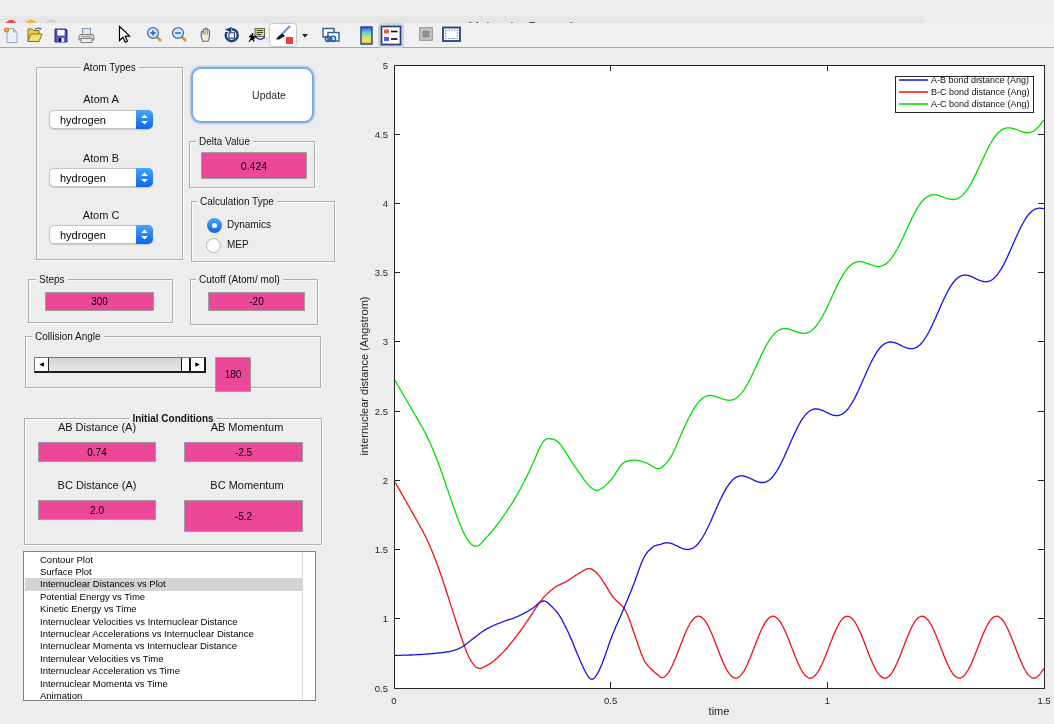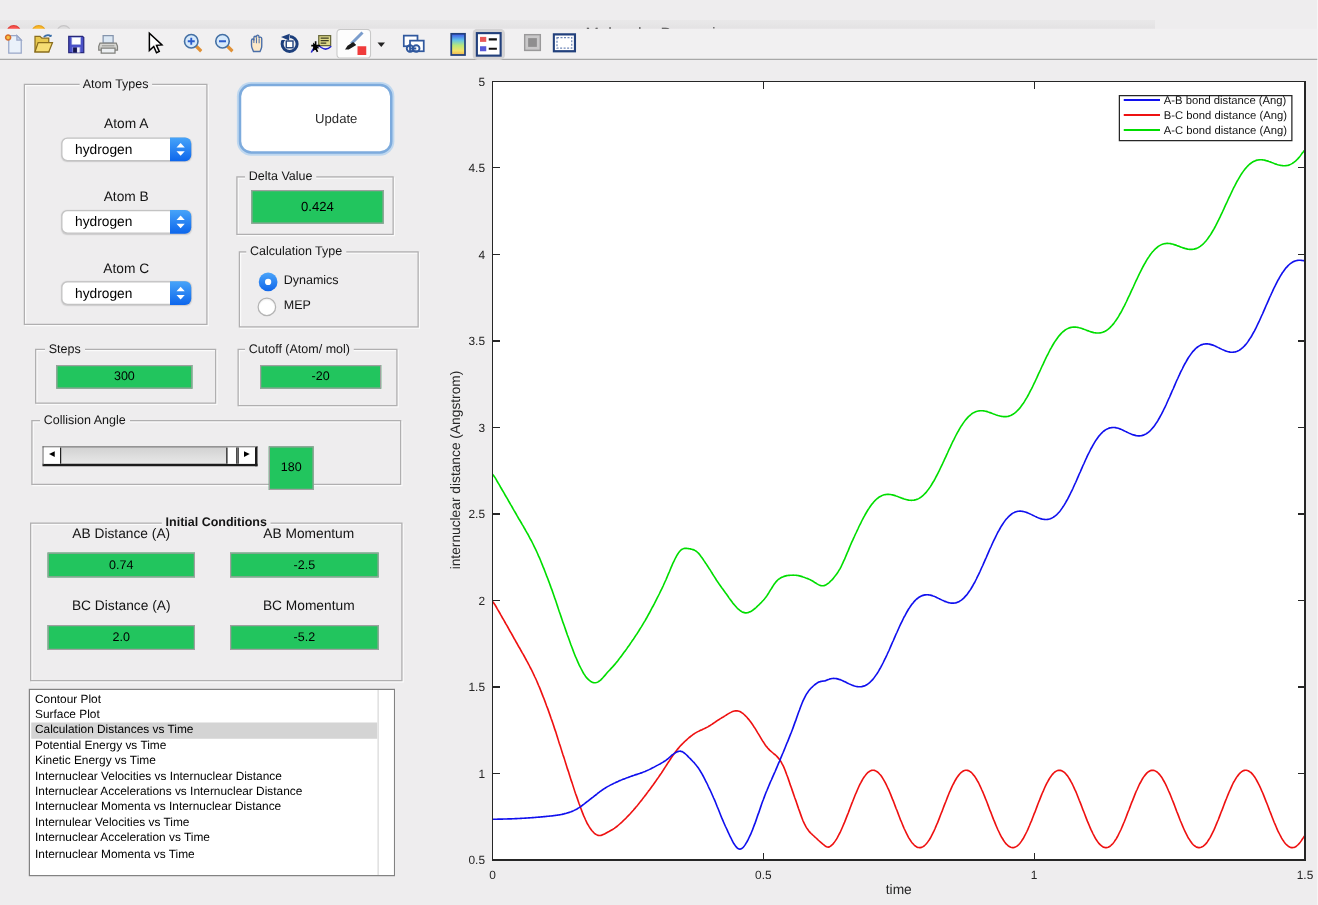--- a/index.html
+++ b/index.html
@@ -10,38 +10,38 @@
 .title { position:absolute; left:0; top:0; width:1054px; height:22px; text-align:center;
   font-size:13px; line-height:22px; color:#404040; }
 .toolbar { position:absolute; left:0; top:23px; width:1054px; height:25px;
   background:#f1f0f1; border-bottom:1px solid #a8a8a8; }
 .ticon { position:absolute; top:3px; }
 .panel { position:absolute; border:1px solid #b0afb0;
   box-shadow:inset 1px 1px 0 #fbfbfb, 1px 1px 0 #fbfbfb; }
 .ptitle { position:absolute; top:-7px; background:#eeedee; font-size:10px; color:#141414;
   padding:0 3px; white-space:nowrap; line-height:13px; }
 .lbl { position:absolute; font-size:10px; color:#141414; text-align:center; white-space:nowrap; }
-.edit { position:absolute; background:#22c55e; border:1px solid #9f9f9f; color:#000;
+.edit { position:absolute; background:#ec4899; border:1px solid #9f9f9f; color:#000;
   text-align:center; font-size:10px; display:flex; align-items:center; justify-content:center; }
 .popup { position:absolute; width:104px; height:19px; background:#fff; border:1px solid #c3c3c3;
   border-radius:5px; box-shadow:0 0.5px 1px rgba(0,0,0,0.15); font-size:11px; color:#000; }
 .popup span { position:absolute; left:10px; top:2px; line-height:15px; }
 .popbtn { position:absolute; right:-1px; top:-1px; width:17px; height:19px;
   border-radius:0 5px 5px 0; background:linear-gradient(#47a4f9,#0d66ec); }
 .radio { position:absolute; width:15px; height:15px; border-radius:50%; }
 .radio.on { background:linear-gradient(#4ba5fa,#0e65ea); }
 .radio.off { background:#fff; border:1px solid #b4b4b4; box-shadow:inset 0 1px 1px rgba(0,0,0,0.06); }
 .radio.on::after { content:""; position:absolute; left:5px; top:5px; width:5px; height:5px;
   border-radius:50%; background:#fff; }
 .updatebtn { position:absolute; left:191px; top:67px; width:123px; height:56px; background:#fff;
   border:2.5px solid #7dabdd; border-radius:10px; box-shadow:0 0 0 1.5px #bed7ef;
   font-size:10.5px; color:#2a2a2a; display:flex; align-items:center; justify-content:center;padding-left:33px; }
 .listbox { position:absolute; left:23px; top:551px; width:293px; height:150px; background:#fff;
   border:1px solid #828282; font-size:9.5px; color:#000; }
-.listbox .it { position:absolute; left:1px; height:12.4px; line-height:12.6px; padding-left:3px;
+.listbox .it { position:absolute; left:1px; height:12.4px; line-height:12.6px; padding-left:15px;
   width:277px; white-space:nowrap; overflow:hidden; }
 .lbscroll { position:absolute; right:0px; top:0px; width:13px; height:148px; background:#fff;
   border-left:1px solid #d9d9d9; }
 .slider { position:absolute; left:34px; top:357px; width:172px; height:16px;
   background:linear-gradient(#d2d2d2,#e8e8e8); border:1px solid #777;
   border-right:2px solid #1c1c1c; border-bottom:2px solid #1c1c1c; }
 .sbtn { position:absolute; top:0; width:14px; height:13px; background:#fff; font-size:6px;
   color:#000; text-align:center; line-height:13px; }
 .sbtn.l { border-right:1px solid #222; }
 .sbtn.r { border-left:1px solid #222; }
@@ -157,21 +157,21 @@
 </svg>
     <svg class="ticon" style="left:419px; top:4px" width="14" height="19" viewBox="0 0 14 19">
 <rect x="0.7" y="0.7" width="12.6" height="12.6" fill="#c9c8c9" stroke="#9a999a" stroke-width="1.2"></rect>
 <rect x="3.5" y="3.5" width="7" height="7" fill="#8f8e8f"></rect>
 </svg>
     <svg class="ticon" style="left:442px; top:3px" width="19" height="19" viewBox="0 0 19 19">
 <rect x="1" y="1.5" width="17" height="13.5" fill="#fff" stroke="#22407c" stroke-width="1.8"></rect>
 <rect x="3.6" y="4" width="11.8" height="8.5" fill="none" stroke="#7088b8" stroke-width="1" stroke-dasharray="1.6,1.2"></rect>
 </svg>
   </div>
-<div class="panel" style="left:19px; top:67px; width:147px; height:193px;">
+<div class="panel" style="left:36px; top:67px; width:147px; height:193px;">
     <div class="ptitle" style="left:50%; transform:translateX(-50%);">Atom Types</div>
   </div>
 <div class="lbl" style="left:101px; top:93px; width:160px; margin-left:-80px;font-size:11px;">Atom A</div>
 <div class="popup" style="left:49px; top:110px;">
     <span>hydrogen</span>
     <div class="popbtn"><svg width="17" height="19" viewBox="0 0 17 19">
         <path d="M5.2 8 L8.5 4.4 L11.8 8 Z" fill="#fff"></path>
         <path d="M5.2 11 L8.5 14.6 L11.8 11 Z" fill="#fff"></path>
       </svg></div>
   </div>
@@ -223,33 +223,34 @@
 <div class="panel" style="left:24px; top:418px; width:298px; height:127px;font-weight:bold;">
     <div class="ptitle" style="left:50%; transform:translateX(-50%);">Initial Conditions</div>
   </div>
 <div class="lbl" style="left:97px; top:421px; width:160px; margin-left:-80px;font-size:11px;">AB Distance (A)</div>
 <div class="lbl" style="left:247px; top:421px; width:160px; margin-left:-80px;font-size:11px;">AB Momentum</div>
 <div class="edit" style="left:38px; top:442px; width:118px; height:20px; font-size:10px;">0.74</div>
 <div class="edit" style="left:184px; top:442px; width:119px; height:20px; font-size:10px;">-2.5</div>
 <div class="lbl" style="left:97px; top:479px; width:160px; margin-left:-80px;font-size:11px;">BC Distance (A)</div>
 <div class="lbl" style="left:247px; top:479px; width:160px; margin-left:-80px;font-size:11px;">BC Momentum</div>
 <div class="edit" style="left:38px; top:500px; width:118px; height:20px; font-size:10px;">2.0</div>
-<div class="edit" style="left:184px; top:500px; width:119px; height:20px; font-size:10px;">-5.2</div>
+<div class="edit" style="left:184px; top:500px; width:119px; height:32px; font-size:10px;">-5.2</div>
 <div class="listbox">
     <div class="it" style="top:1.5px;">Contour Plot</div>
     <div class="it" style="top:13.9px;">Surface Plot</div>
-    <div class="it" style="top:26.3px;background:#d4d4d4;">Calculation Distances vs Time</div>
+    <div class="it" style="top:26.3px;background:#d4d4d4;">Internuclear Distances vs Plot</div>
     <div class="it" style="top:38.7px;">Potential Energy vs Time</div>
     <div class="it" style="top:51.1px;">Kinetic Energy vs Time</div>
     <div class="it" style="top:63.5px;">Internuclear Velocities vs Internuclear Distance</div>
     <div class="it" style="top:75.9px;">Internuclear Accelerations vs Internuclear Distance</div>
     <div class="it" style="top:88.3px;">Internuclear Momenta vs Internuclear Distance</div>
     <div class="it" style="top:100.7px;">Internulear Velocities vs Time</div>
     <div class="it" style="top:113.1px;">Internuclear Acceleration vs Time</div>
     <div class="it" style="top:125.5px;">Internuclear Momenta vs Time</div>
+    <div class="it" style="top:137.9px;">Animation</div>
     <div class="lbscroll"></div>
   </div>
 <svg style="position:absolute; left:330px; top:50px;" width="724" height="674" viewBox="0 0 724 674">
     <rect x="64" y="15" width="650" height="623" fill="#fff"></rect>
     <polyline points="64.0,329.5 64.7,330.2 65.4,331.2 66.2,332.3 66.9,333.5 67.6,334.8 68.3,336.0 69.1,337.3 69.8,338.5 70.5,339.8 71.2,341.0 71.9,342.2 72.7,343.5 73.4,344.7 74.1,346.0 74.8,347.2 75.6,348.5 76.3,349.7 77.0,351.0 77.7,352.2 78.4,353.5 79.2,354.7 79.9,356.0 80.6,357.3 81.3,358.5 82.1,359.8 82.8,361.0 83.5,362.3 84.2,363.5 84.9,364.8 85.7,366.0 86.4,367.2 87.1,368.4 87.8,369.7 88.6,370.9 89.3,372.2 90.0,373.4 90.7,374.7 91.4,375.9 92.2,377.2 92.9,378.5 93.6,379.9 94.3,381.2 95.1,382.6 95.8,384.0 96.5,385.4 97.2,386.9 97.9,388.4 98.7,389.9 99.4,391.4 100.1,393.0 100.8,394.7 101.6,396.3 102.3,398.0 103.0,399.8 103.7,401.5 104.4,403.3 105.2,405.1 105.9,407.0 106.6,408.8 107.3,410.7 108.1,412.6 108.8,414.5 109.5,416.4 110.2,418.3 110.9,420.3 111.7,422.3 112.4,424.4 113.1,426.4 113.8,428.5 114.6,430.6 115.3,432.8 116.0,434.9 116.7,437.1 117.4,439.2 118.2,441.4 118.9,443.5 119.6,445.6 120.3,447.7 121.1,449.8 121.8,451.8 122.5,453.9 123.2,455.9 123.9,458.0 124.7,460.0 125.4,462.0 126.1,464.0 126.8,466.0 127.6,468.0 128.3,469.9 129.0,471.8 129.7,473.6 130.4,475.3 131.2,477.0 131.9,478.7 132.6,480.3 133.3,481.9 134.1,483.4 134.8,484.8 135.5,486.2 136.2,487.5 136.9,488.8 137.7,489.9 138.4,491.0 139.1,491.9 139.8,492.7 140.6,493.5 141.3,494.2 142.0,494.7 142.7,495.2 143.4,495.6 144.2,495.9 144.9,496.1 145.6,496.2 146.3,496.2 147.1,496.0 147.8,495.8 148.5,495.5 149.2,495.0 149.9,494.5 150.7,493.9 151.4,493.1 152.1,492.4 152.8,491.6 153.6,490.7 154.3,489.9 155.0,489.0 155.7,488.2 156.4,487.4 157.2,486.6 157.9,485.9 158.6,485.1 159.3,484.3 160.1,483.5 160.8,482.7 161.5,481.9 162.2,481.1 162.9,480.2 163.7,479.3 164.4,478.4 165.1,477.4 165.8,476.5 166.6,475.5 167.3,474.6 168.0,473.6 168.7,472.6 169.4,471.6 170.2,470.7 170.9,469.7 171.6,468.7 172.3,467.6 173.1,466.6 173.8,465.6 174.5,464.5 175.2,463.5 175.9,462.4 176.7,461.4 177.4,460.3 178.1,459.2 178.8,458.1 179.6,457.0 180.3,455.9 181.0,454.8 181.7,453.6 182.4,452.5 183.2,451.3 183.9,450.1 184.6,448.9 185.3,447.7 186.1,446.5 186.8,445.2 187.5,444.0 188.2,442.7 188.9,441.4 189.7,440.0 190.4,438.7 191.1,437.4 191.8,436.0 192.6,434.6 193.3,433.3 194.0,431.9 194.7,430.5 195.4,429.1 196.2,427.6 196.9,426.2 197.6,424.8 198.3,423.3 199.1,421.8 199.8,420.3 200.5,418.8 201.2,417.2 201.9,415.6 202.7,414.0 203.4,412.3 204.1,410.6 204.8,408.9 205.6,407.2 206.3,405.4 207.0,403.7 207.7,402.1 208.4,400.4 209.2,398.9 209.9,397.4 210.6,396.0 211.3,394.7 212.1,393.4 212.8,392.3 213.5,391.4 214.2,390.6 214.9,389.9 215.7,389.4 216.4,389.1 217.1,388.8 217.8,388.7 218.6,388.7 219.3,388.7 220.0,388.8 220.7,388.9 221.4,389.0 222.2,389.1 222.9,389.3 223.6,389.4 224.3,389.7 225.1,389.9 225.8,390.3 226.5,390.7 227.2,391.2 227.9,391.8 228.7,392.5 229.4,393.3 230.1,394.2 230.8,395.2 231.6,396.2 232.3,397.2 233.0,398.3 233.7,399.3 234.4,400.4 235.2,401.5 235.9,402.6 236.6,403.7 237.3,404.8 238.1,405.9 238.8,407.1 239.5,408.2 240.2,409.4 240.9,410.5 241.7,411.7 242.4,412.8 243.1,414.0 243.8,415.1 244.6,416.1 245.3,417.2 246.0,418.2 246.7,419.2 247.4,420.2 248.2,421.2 248.9,422.2 249.6,423.2 250.3,424.2 251.1,425.2 251.8,426.2 252.5,427.2 253.2,428.3 253.9,429.3 254.7,430.3 255.4,431.2 256.1,432.2 256.8,433.1 257.6,434.0 258.3,434.8 259.0,435.6 259.7,436.4 260.4,437.1 261.2,437.7 261.9,438.3 262.6,438.8 263.3,439.3 264.1,439.7 264.8,439.9 265.5,440.1 266.2,440.3 266.9,440.3 267.7,440.2 268.4,440.1 269.1,439.8 269.8,439.5 270.6,439.2 271.3,438.8 272.0,438.3 272.7,437.8 273.4,437.2 274.2,436.6 274.9,436.0 275.6,435.3 276.3,434.6 277.1,433.9 277.8,433.2 278.5,432.5 279.2,431.8 279.9,431.0 280.7,430.2 281.4,429.4 282.1,428.5 282.8,427.6 283.6,426.5 284.3,425.4 285.0,424.3 285.7,423.1 286.4,421.9 287.2,420.8 287.9,419.6 288.6,418.5 289.3,417.4 290.1,416.4 290.8,415.5 291.5,414.7 292.2,414.0 292.9,413.4 293.7,412.9 294.4,412.4 295.1,412.0 295.8,411.7 296.6,411.4 297.3,411.1 298.0,410.9 298.7,410.7 299.4,410.5 300.2,410.4 300.9,410.3 301.6,410.3 302.3,410.2 303.1,410.2 303.8,410.2 304.5,410.1 305.2,410.2 305.9,410.2 306.7,410.2 307.4,410.3 308.1,410.4 308.8,410.5 309.6,410.7 310.3,410.9 311.0,411.1 311.7,411.3 312.4,411.6 313.2,411.8 313.9,412.1 314.6,412.4 315.3,412.6 316.1,412.9 316.8,413.2 317.5,413.5 318.2,413.8 318.9,414.2 319.7,414.6 320.4,415.0 321.1,415.5 321.8,416.0 322.6,416.4 323.3,416.9 324.0,417.3 324.7,417.7 325.4,418.0 326.2,418.3 326.9,418.5 327.6,418.6 328.3,418.6 329.1,418.5 329.8,418.3 330.5,418.0 331.2,417.6 331.9,417.1 332.7,416.6 333.4,416.0 334.1,415.3 334.8,414.6 335.6,413.9 336.3,413.1 337.0,412.2 337.7,411.3 338.4,410.4 339.2,409.5 339.9,408.4 340.6,407.3 341.3,406.1 342.1,404.9 342.8,403.5 343.5,402.0 344.2,400.5 344.9,398.9 345.7,397.3 346.4,395.6 347.1,393.9 347.8,392.2 348.6,390.5 349.3,388.7 350.0,387.0 350.7,385.4 351.4,383.7 352.2,382.1 352.9,380.5 353.6,379.0 354.3,377.4 355.1,375.8 355.8,374.3 356.5,372.8 357.2,371.2 357.9,369.8 358.7,368.3 359.4,366.8 360.1,365.4 360.8,364.1 361.6,362.7 362.3,361.4 363.0,360.2 363.7,359.0 364.4,357.8 365.2,356.7 365.9,355.6 366.6,354.6 367.3,353.6 368.1,352.7 368.8,351.8 369.5,351.0 370.2,350.3 370.9,349.6 371.7,348.9 372.4,348.4 373.1,347.8 373.8,347.4 374.6,347.0 375.3,346.6 376.0,346.3 376.7,346.0 377.4,345.8 378.2,345.7 378.9,345.6 379.6,345.5 380.3,345.5 381.1,345.5 381.8,345.6 382.5,345.6 383.2,345.8 383.9,345.9 384.7,346.1 385.4,346.3 386.1,346.5 386.8,346.8 387.6,347.0 388.3,347.3 389.0,347.6 389.7,347.8 390.4,348.1 391.2,348.4 391.9,348.7 392.6,348.9 393.3,349.2 394.1,349.4 394.8,349.6 395.5,349.8 396.2,349.9 396.9,350.1 397.7,350.2 398.4,350.2 399.1,350.3 399.8,350.2 400.6,350.2 401.3,350.1 402.0,349.9 402.7,349.8 403.4,349.5 404.2,349.2 404.9,348.9 405.6,348.5 406.3,348.0 407.1,347.5 407.8,346.9 408.5,346.3 409.2,345.6 409.9,344.9 410.7,344.1 411.4,343.2 412.1,342.3 412.8,341.4 413.6,340.3 414.3,339.3 415.0,338.2 415.7,337.0 416.4,335.8 417.2,334.6 417.9,333.3 418.6,331.9 419.3,330.6 420.1,329.2 420.8,327.7 421.5,326.3 422.2,324.8 422.9,323.3 423.7,321.8 424.4,320.2 425.1,318.7 425.8,317.1 426.6,315.5 427.3,313.9 428.0,312.4 428.7,310.8 429.4,309.2 430.2,307.7 430.9,306.1 431.6,304.6 432.3,303.1 433.1,301.7 433.8,300.2 434.5,298.8 435.2,297.4 435.9,296.1 436.7,294.8 437.4,293.5 438.1,292.3 438.8,291.1 439.6,290.0 440.3,288.9 441.0,287.9 441.7,286.9 442.4,286.0 443.2,285.1 443.9,284.3 444.6,283.5 445.3,282.8 446.1,282.2 446.8,281.6 447.5,281.0 448.2,280.5 448.9,280.1 449.7,279.8 450.4,279.4 451.1,279.2 451.8,279.0 452.6,278.8 453.3,278.7 454.0,278.6 454.7,278.6 455.4,278.6 456.2,278.6 456.9,278.7 457.6,278.8 458.3,279.0 459.1,279.1 459.8,279.3 460.5,279.6 461.2,279.8 461.9,280.1 462.7,280.3 463.4,280.6 464.1,280.9 464.8,281.2 465.6,281.4 466.3,281.7 467.0,282.0 467.7,282.2 468.4,282.4 469.2,282.6 469.9,282.8 470.6,283.0 471.3,283.1 472.1,283.2 472.8,283.3 473.5,283.3 474.2,283.3 474.9,283.3 475.7,283.2 476.4,283.1 477.1,282.9 477.8,282.6 478.6,282.4 479.3,282.0 480.0,281.6 480.7,281.2 481.4,280.7 482.2,280.1 482.9,279.5 483.6,278.8 484.3,278.1 485.1,277.3 485.8,276.5 486.5,275.6 487.2,274.6 487.9,273.6 488.7,272.6 489.4,271.5 490.1,270.3 490.8,269.1 491.6,267.9 492.3,266.6 493.0,265.3 493.7,263.9 494.4,262.5 495.2,261.1 495.9,259.7 496.6,258.2 497.3,256.7 498.1,255.1 498.8,253.6 499.5,252.1 500.2,250.5 500.9,248.9 501.7,247.3 502.4,245.8 503.1,244.2 503.8,242.6 504.6,241.1 505.3,239.5 506.0,238.0 506.7,236.5 507.4,235.0 508.2,233.6 508.9,232.2 509.6,230.8 510.3,229.4 511.1,228.1 511.8,226.8 512.5,225.6 513.2,224.4 513.9,223.3 514.7,222.2 515.4,221.2 516.1,220.2 516.8,219.2 517.6,218.3 518.3,217.5 519.0,216.7 519.7,216.0 520.4,215.4 521.2,214.8 521.9,214.2 522.6,213.7 523.3,213.3 524.1,212.9 524.8,212.6 525.5,212.3 526.2,212.1 526.9,211.9 527.7,211.8 528.4,211.7 529.1,211.7 529.8,211.7 530.6,211.7 531.3,211.8 532.0,211.9 532.7,212.0 533.4,212.2 534.2,212.4 534.9,212.6 535.6,212.8 536.3,213.1 537.1,213.4 537.8,213.6 538.5,213.9 539.2,214.2 539.9,214.5 540.7,214.7 541.4,215.0 542.1,215.2 542.8,215.5 543.6,215.7 544.3,215.9 545.0,216.1 545.7,216.2 546.4,216.3 547.2,216.4 547.9,216.4 548.6,216.4 549.3,216.4 550.1,216.3 550.8,216.2 551.5,216.0 552.2,215.8 552.9,215.5 553.7,215.2 554.4,214.8 555.1,214.4 555.8,213.9 556.6,213.3 557.3,212.7 558.0,212.1 558.7,211.3 559.4,210.6 560.2,209.7 560.9,208.9 561.6,207.9 562.3,206.9 563.1,205.9 563.8,204.8 564.5,203.7 565.2,202.5 565.9,201.2 566.7,200.0 567.4,198.7 568.1,197.3 568.8,195.9 569.6,194.5 570.3,193.0 571.0,191.6 571.7,190.1 572.4,188.5 573.2,187.0 573.9,185.5 574.6,183.9 575.3,182.3 576.1,180.7 576.8,179.2 577.5,177.6 578.2,176.0 578.9,174.5 579.7,172.9 580.4,171.4 581.1,169.9 581.8,168.4 582.6,167.0 583.3,165.5 584.0,164.1 584.7,162.8 585.4,161.5 586.2,160.2 586.9,158.9 587.6,157.7 588.3,156.6 589.1,155.5 589.8,154.4 590.5,153.4 591.2,152.5 591.9,151.6 592.7,150.8 593.4,150.0 594.1,149.3 594.8,148.6 595.6,148.0 596.3,147.4 597.0,146.9 597.7,146.5 598.4,146.1 599.2,145.7 599.9,145.4 600.6,145.2 601.3,145.0 602.1,144.9 602.8,144.8 603.5,144.7 604.2,144.7 604.9,144.8 605.7,144.8 606.4,144.9 607.1,145.1 607.8,145.2 608.6,145.4 609.3,145.7 610.0,145.9 610.7,146.1 611.4,146.4 612.2,146.7 612.9,146.9 613.6,147.2 614.3,147.5 615.1,147.8 615.8,148.0 616.5,148.3 617.2,148.5 617.9,148.7 618.7,148.9 619.4,149.1 620.1,149.3 620.8,149.4 621.6,149.5 622.3,149.5 623.0,149.5 623.7,149.5 624.4,149.4 625.2,149.3 625.9,149.1 626.6,148.9 627.3,148.7 628.1,148.3 628.8,148.0 629.5,147.5 630.2,147.1 630.9,146.5 631.7,145.9 632.4,145.3 633.1,144.6 633.8,143.8 634.6,143.0 635.3,142.1 636.0,141.2 636.7,140.2 637.4,139.2 638.2,138.1 638.9,137.0 639.6,135.8 640.3,134.6 641.1,133.3 641.8,132.0 642.5,130.7 643.2,129.3 643.9,127.9 644.7,126.4 645.4,124.9 646.1,123.5 646.8,121.9 647.6,120.4 648.3,118.8 649.0,117.3 649.7,115.7 650.4,114.1 651.2,112.6 651.9,111.0 652.6,109.4 653.3,107.9 654.1,106.3 654.8,104.8 655.5,103.3 656.2,101.8 656.9,100.3 657.7,98.9 658.4,97.5 659.1,96.1 659.8,94.8 660.6,93.5 661.3,92.3 662.0,91.1 662.7,89.9 663.4,88.8 664.2,87.7 664.9,86.7 665.6,85.8 666.3,84.9 667.1,84.0 667.8,83.2 668.5,82.5 669.2,81.8 669.9,81.2 670.7,80.6 671.4,80.1 672.1,79.6 672.8,79.2 673.6,78.9 674.3,78.6 675.0,78.3 675.7,78.1 676.4,78.0 677.2,77.9 677.9,77.8 678.6,77.8 679.3,77.8 680.1,77.9 680.8,78.0 681.5,78.1 682.2,78.3 682.9,78.5 683.7,78.7 684.4,78.9 685.1,79.2 685.8,79.4 686.6,79.7 687.3,80.0 688.0,80.2 688.7,80.5 689.4,80.8 690.2,81.1 690.9,81.3 691.6,81.6 692.3,81.8 693.1,82.0 693.8,82.2 694.5,82.3 695.2,82.4 695.9,82.5 696.7,82.6 697.4,82.6 698.1,82.6 698.8,82.5 699.6,82.4 700.3,82.3 701.0,82.1 701.7,81.8 702.4,81.5 703.2,81.1 703.9,80.7 704.6,80.2 705.3,79.7 706.1,79.1 706.8,78.5 707.5,77.8 708.2,77.1 708.9,76.3 709.7,75.4 710.4,74.5 711.1,73.5 711.8,72.5 712.6,71.6 713.3,70.7 714.0,70.0" fill="none" stroke="#00dd00" stroke-width="1.3"></polyline>
     <polyline points="64.0,431.3 64.7,432.0 65.4,433.0 66.2,434.2 66.9,435.4 67.6,436.7 68.3,437.9 69.1,439.2 69.8,440.4 70.5,441.7 71.2,442.9 71.9,444.2 72.7,445.5 73.4,446.7 74.1,448.0 74.8,449.3 75.6,450.5 76.3,451.8 77.0,453.1 77.7,454.4 78.4,455.6 79.2,456.9 79.9,458.2 80.6,459.5 81.3,460.8 82.1,462.1 82.8,463.4 83.5,464.6 84.2,465.9 84.9,467.2 85.7,468.4 86.4,469.7 87.1,471.0 87.8,472.3 88.6,473.5 89.3,474.8 90.0,476.1 90.7,477.4 91.4,478.7 92.2,480.1 92.9,481.4 93.6,482.8 94.3,484.2 95.1,485.6 95.8,487.1 96.5,488.6 97.2,490.1 97.9,491.6 98.7,493.2 99.4,494.8 100.1,496.5 100.8,498.2 101.6,499.9 102.3,501.7 103.0,503.5 103.7,505.3 104.4,507.1 105.2,509.0 105.9,510.9 106.6,512.8 107.3,514.8 108.1,516.7 108.8,518.7 109.5,520.7 110.2,522.7 110.9,524.8 111.7,526.9 112.4,529.0 113.1,531.1 113.8,533.3 114.6,535.5 115.3,537.8 116.0,540.0 116.7,542.3 117.4,544.6 118.2,546.8 118.9,549.1 119.6,551.4 120.3,553.6 121.1,555.9 121.8,558.1 122.5,560.4 123.2,562.6 123.9,564.9 124.7,567.1 125.4,569.4 126.1,571.6 126.8,573.9 127.6,576.1 128.3,578.3 129.0,580.5 129.7,582.7 130.4,584.8 131.2,586.9 131.9,588.9 132.6,591.0 133.3,593.0 134.1,595.0 134.8,597.0 135.5,598.9 136.2,600.7 136.9,602.5 137.7,604.2 138.4,605.8 139.1,607.3 139.8,608.8 140.6,610.1 141.3,611.3 142.0,612.4 142.7,613.4 143.4,614.4 144.2,615.2 144.9,616.0 145.6,616.7 146.3,617.2 147.1,617.7 147.8,618.0 148.5,618.3 149.2,618.4 149.9,618.4 150.7,618.3 151.4,618.1 152.1,617.8 152.8,617.5 153.6,617.2 154.3,616.8 155.0,616.4 155.7,616.0 156.4,615.6 157.2,615.2 157.9,614.8 158.6,614.4 159.3,614.0 160.1,613.6 160.8,613.1 161.5,612.7 162.2,612.1 162.9,611.6 163.7,611.0 164.4,610.4 165.1,609.8 165.8,609.2 166.6,608.5 167.3,607.9 168.0,607.2 168.7,606.5 169.4,605.8 170.2,605.1 170.9,604.4 171.6,603.6 172.3,602.9 173.1,602.1 173.8,601.4 174.5,600.6 175.2,599.8 175.9,599.0 176.7,598.2 177.4,597.3 178.1,596.5 178.8,595.6 179.6,594.8 180.3,593.9 181.0,593.0 181.7,592.1 182.4,591.2 183.2,590.3 183.9,589.3 184.6,588.4 185.3,587.5 186.1,586.5 186.8,585.6 187.5,584.6 188.2,583.7 188.9,582.7 189.7,581.8 190.4,580.8 191.1,579.8 191.8,578.8 192.6,577.8 193.3,576.8 194.0,575.8 194.7,574.8 195.4,573.7 196.2,572.7 196.9,571.7 197.6,570.6 198.3,569.6 199.1,568.5 199.8,567.4 200.5,566.3 201.2,565.2 201.9,564.1 202.7,562.9 203.4,561.8 204.1,560.7 204.8,559.6 205.6,558.5 206.3,557.4 207.0,556.3 207.7,555.2 208.4,554.2 209.2,553.2 209.9,552.2 210.6,551.2 211.3,550.3 212.1,549.3 212.8,548.5 213.5,547.6 214.2,546.8 214.9,546.1 215.7,545.3 216.4,544.6 217.1,543.9 217.8,543.2 218.6,542.5 219.3,541.9 220.0,541.2 220.7,540.6 221.4,540.0 222.2,539.4 222.9,538.8 223.6,538.3 224.3,537.7 225.1,537.2 225.8,536.7 226.5,536.3 227.2,535.9 227.9,535.5 228.7,535.1 229.4,534.8 230.1,534.4 230.8,534.1 231.6,533.8 232.3,533.4 233.0,533.1 233.7,532.8 234.4,532.4 235.2,532.1 235.9,531.7 236.6,531.3 237.3,530.8 238.1,530.4 238.8,529.9 239.5,529.5 240.2,529.0 240.9,528.5 241.7,528.0 242.4,527.5 243.1,527.0 243.8,526.5 244.6,526.0 245.3,525.6 246.0,525.1 246.7,524.7 247.4,524.2 248.2,523.8 248.9,523.4 249.6,522.9 250.3,522.5 251.1,522.0 251.8,521.5 252.5,521.1 253.2,520.7 253.9,520.3 254.7,519.9 255.4,519.5 256.1,519.2 256.8,519.0 257.6,518.8 258.3,518.7 259.0,518.6 259.7,518.7 260.4,518.8 261.2,519.0 261.9,519.2 262.6,519.6 263.3,520.1 264.1,520.6 264.8,521.2 265.5,521.8 266.2,522.5 266.9,523.2 267.7,524.0 268.4,524.9 269.1,525.7 269.8,526.6 270.6,527.6 271.3,528.6 272.0,529.6 272.7,530.7 273.4,531.8 274.2,532.9 274.9,534.1 275.6,535.3 276.3,536.5 277.1,537.7 277.8,538.9 278.5,540.1 279.2,541.3 279.9,542.5 280.7,543.6 281.4,544.7 282.1,545.8 282.8,546.8 283.6,547.7 284.3,548.6 285.0,549.3 285.7,550.1 286.4,550.7 287.2,551.4 287.9,552.0 288.6,552.6 289.3,553.2 290.1,553.8 290.8,554.4 291.5,555.1 292.2,555.9 292.9,556.7 293.7,557.7 294.4,558.8 295.1,559.9 295.8,561.3 296.6,562.7 297.3,564.3 298.0,566.0 298.7,567.9 299.4,569.8 300.2,571.8 300.9,573.9 301.6,576.0 302.3,578.1 303.1,580.2 303.8,582.3 304.5,584.3 305.2,586.4 305.9,588.4 306.7,590.5 307.4,592.6 308.1,594.7 308.8,596.8 309.6,598.9 310.3,600.9 311.0,602.9 311.7,604.8 312.4,606.6 313.2,608.3 313.9,609.8 314.6,611.1 315.3,612.3 316.1,613.4 316.8,614.4 317.5,615.3 318.2,616.1 318.9,616.8 319.7,617.5 320.4,618.2 321.1,618.8 321.8,619.5 322.6,620.2 323.3,620.8 324.0,621.5 324.7,622.2 325.4,622.8 326.2,623.5 326.9,624.1 327.6,624.7 328.3,625.3 329.1,625.9 329.8,626.5 330.5,627.0 331.2,627.4 331.9,627.6 332.7,627.7 333.4,627.5 334.1,627.1 334.8,626.6 335.6,626.0 336.3,625.3 337.0,624.4 337.7,623.5 338.4,622.5 339.2,621.3 339.9,620.1 340.6,618.8 341.3,617.4 342.1,616.0 342.8,614.4 343.5,612.8 344.2,611.2 344.9,609.5 345.7,607.7 346.4,605.9 347.1,604.1 347.8,602.3 348.6,600.4 349.3,598.5 350.0,596.6 350.7,594.8 351.4,592.9 352.2,591.0 352.9,589.2 353.6,587.4 354.3,585.6 355.1,583.9 355.8,582.2 356.5,580.6 357.2,579.0 357.9,577.5 358.7,576.1 359.4,574.8 360.1,573.5 360.8,572.3 361.6,571.3 362.3,570.3 363.0,569.4 363.7,568.6 364.4,567.9 365.2,567.4 365.9,566.9 366.6,566.6 367.3,566.3 368.1,566.2 368.8,566.2 369.5,566.3 370.2,566.6 370.9,566.9 371.7,567.4 372.4,567.9 373.1,568.6 373.8,569.4 374.6,570.2 375.3,571.2 376.0,572.3 376.7,573.5 377.4,574.7 378.2,576.1 378.9,577.5 379.6,579.0 380.3,580.5 381.1,582.1 381.8,583.8 382.5,585.5 383.2,587.3 383.9,589.1 384.7,590.9 385.4,592.8 386.1,594.7 386.8,596.6 387.6,598.4 388.3,600.3 389.0,602.2 389.7,604.0 390.4,605.9 391.2,607.6 391.9,609.4 392.6,611.1 393.3,612.8 394.1,614.4 394.8,615.9 395.5,617.4 396.2,618.7 396.9,620.1 397.7,621.3 398.4,622.4 399.1,623.5 399.8,624.4 400.6,625.2 401.3,626.0 402.0,626.6 402.7,627.1 403.4,627.6 404.2,627.9 404.9,628.0 405.6,628.1 406.3,628.1 407.1,627.9 407.8,627.6 408.5,627.3 409.2,626.8 409.9,626.2 410.7,625.4 411.4,624.6 412.1,623.7 412.8,622.7 413.6,621.6 414.3,620.4 415.0,619.1 415.7,617.7 416.4,616.3 417.2,614.7 417.9,613.2 418.6,611.5 419.3,609.8 420.1,608.1 420.8,606.3 421.5,604.5 422.2,602.6 422.9,600.8 423.7,598.9 424.4,597.0 425.1,595.1 425.8,593.3 426.6,591.4 427.3,589.6 428.0,587.7 428.7,586.0 429.4,584.2 430.2,582.5 430.9,580.9 431.6,579.3 432.3,577.8 433.1,576.4 433.8,575.0 434.5,573.8 435.2,572.6 435.9,571.5 436.7,570.5 437.4,569.6 438.1,568.8 438.8,568.1 439.6,567.5 440.3,567.0 441.0,566.6 441.7,566.4 442.4,566.2 443.2,566.2 443.9,566.3 444.6,566.5 445.3,566.8 446.1,567.3 446.8,567.8 447.5,568.4 448.2,569.2 448.9,570.1 449.7,571.0 450.4,572.1 451.1,573.2 451.8,574.5 452.6,575.8 453.3,577.2 454.0,578.7 454.7,580.2 455.4,581.8 456.2,583.5 456.9,585.2 457.6,586.9 458.3,588.7 459.1,590.6 459.8,592.4 460.5,594.3 461.2,596.2 461.9,598.1 462.7,599.9 463.4,601.8 464.1,603.7 464.8,605.5 465.6,607.3 466.3,609.1 467.0,610.8 467.7,612.4 468.4,614.0 469.2,615.6 469.9,617.1 470.6,618.5 471.3,619.8 472.1,621.0 472.8,622.2 473.5,623.3 474.2,624.2 474.9,625.1 475.7,625.8 476.4,626.5 477.1,627.0 477.8,627.5 478.6,627.8 479.3,628.0 480.0,628.1 480.7,628.1 481.4,628.0 482.2,627.7 482.9,627.3 483.6,626.9 484.3,626.3 485.1,625.6 485.8,624.8 486.5,623.9 487.2,622.9 487.9,621.8 488.7,620.6 489.4,619.3 490.1,618.0 490.8,616.6 491.6,615.0 492.3,613.5 493.0,611.8 493.7,610.2 494.4,608.4 495.2,606.7 495.9,604.8 496.6,603.0 497.3,601.1 498.1,599.3 498.8,597.4 499.5,595.5 500.2,593.6 500.9,591.8 501.7,589.9 502.4,588.1 503.1,586.3 503.8,584.6 504.6,582.9 505.3,581.2 506.0,579.6 506.7,578.1 507.4,576.7 508.2,575.3 508.9,574.0 509.6,572.8 510.3,571.7 511.1,570.7 511.8,569.7 512.5,568.9 513.2,568.2 513.9,567.6 514.7,567.1 515.4,566.7 516.1,566.4 516.8,566.3 517.6,566.2 518.3,566.3 519.0,566.5 519.7,566.7 520.4,567.2 521.2,567.7 521.9,568.3 522.6,569.0 523.3,569.9 524.1,570.8 524.8,571.9 525.5,573.0 526.2,574.2 526.9,575.5 527.7,576.9 528.4,578.4 529.1,579.9 529.8,581.5 530.6,583.1 531.3,584.8 532.0,586.6 532.7,588.4 533.4,590.2 534.2,592.1 534.9,593.9 535.6,595.8 536.3,597.7 537.1,599.6 537.8,601.4 538.5,603.3 539.2,605.1 539.9,606.9 540.7,608.7 541.4,610.4 542.1,612.1 542.8,613.7 543.6,615.3 544.3,616.8 545.0,618.2 545.7,619.5 546.4,620.8 547.2,622.0 547.9,623.1 548.6,624.0 549.3,624.9 550.1,625.7 550.8,626.4 551.5,626.9 552.2,627.4 552.9,627.7 553.7,628.0 554.4,628.1 555.1,628.1 555.8,628.0 556.6,627.8 557.3,627.4 558.0,627.0 558.7,626.4 559.4,625.7 560.2,625.0 560.9,624.1 561.6,623.1 562.3,622.0 563.1,620.9 563.8,619.6 564.5,618.3 565.2,616.8 565.9,615.4 566.7,613.8 567.4,612.2 568.1,610.5 568.8,608.8 569.6,607.0 570.3,605.2 571.0,603.4 571.7,601.5 572.4,599.6 573.2,597.8 573.9,595.9 574.6,594.0 575.3,592.1 576.1,590.3 576.8,588.5 577.5,586.7 578.2,584.9 578.9,583.2 579.7,581.6 580.4,580.0 581.1,578.4 581.8,577.0 582.6,575.6 583.3,574.3 584.0,573.0 584.7,571.9 585.4,570.9 586.2,569.9 586.9,569.1 587.6,568.3 588.3,567.7 589.1,567.2 589.8,566.8 590.5,566.5 591.2,566.3 591.9,566.2 592.7,566.3 593.4,566.4 594.1,566.7 594.8,567.1 595.6,567.6 596.3,568.2 597.0,568.9 597.7,569.7 598.4,570.6 599.2,571.6 599.9,572.7 600.6,574.0 601.3,575.2 602.1,576.6 602.8,578.1 603.5,579.6 604.2,581.2 604.9,582.8 605.7,584.5 606.4,586.2 607.1,588.0 607.8,589.8 608.6,591.7 609.3,593.5 610.0,595.4 610.7,597.3 611.4,599.2 612.2,601.1 612.9,602.9 613.6,604.8 614.3,606.6 615.1,608.4 615.8,610.1 616.5,611.8 617.2,613.4 617.9,615.0 618.7,616.5 619.4,617.9 620.1,619.3 620.8,620.6 621.6,621.7 622.3,622.8 623.0,623.8 623.7,624.8 624.4,625.6 625.2,626.3 625.9,626.8 626.6,627.3 627.3,627.7 628.1,627.9 628.8,628.1 629.5,628.1 630.2,628.0 630.9,627.8 631.7,627.5 632.4,627.1 633.1,626.5 633.8,625.9 634.6,625.1 635.3,624.3 636.0,623.3 636.7,622.2 637.4,621.1 638.2,619.9 638.9,618.5 639.6,617.1 640.3,615.7 641.1,614.1 641.8,612.5 642.5,610.8 643.2,609.1 643.9,607.4 644.7,605.6 645.4,603.7 646.1,601.9 646.8,600.0 647.6,598.1 648.3,596.3 649.0,594.4 649.7,592.5 650.4,590.7 651.2,588.8 651.9,587.0 652.6,585.3 653.3,583.6 654.1,581.9 654.8,580.3 655.5,578.7 656.2,577.2 656.9,575.8 657.7,574.5 658.4,573.3 659.1,572.1 659.8,571.1 660.6,570.1 661.3,569.2 662.0,568.5 662.7,567.8 663.4,567.3 664.2,566.8 664.9,566.5 665.6,566.3 666.3,566.2 667.1,566.2 667.8,566.4 668.5,566.6 669.2,567.0 669.9,567.5 670.7,568.0 671.4,568.7 672.1,569.5 672.8,570.4 673.6,571.4 674.3,572.5 675.0,573.7 675.7,575.0 676.4,576.3 677.2,577.8 677.9,579.3 678.6,580.8 679.3,582.5 680.1,584.2 680.8,585.9 681.5,587.7 682.2,589.5 682.9,591.3 683.7,593.2 684.4,595.0 685.1,596.9 685.8,598.8 686.6,600.7 687.3,602.6 688.0,604.4 688.7,606.2 689.4,608.0 690.2,609.7 690.9,611.4 691.6,613.1 692.3,614.7 693.1,616.2 693.8,617.6 694.5,619.0 695.2,620.3 695.9,621.5 696.7,622.6 697.4,623.7 698.1,624.6 698.8,625.4 699.6,626.1 700.3,626.7 701.0,627.2 701.7,627.6 702.4,627.9 703.2,628.1 703.9,628.1 704.6,628.0 705.3,627.9 706.1,627.6 706.8,627.2 707.5,626.6 708.2,626.0 708.9,625.3 709.7,624.4 710.4,623.5 711.1,622.5 711.8,621.4 712.6,620.3 713.3,619.3 714.0,618.5" fill="none" stroke="#ee1111" stroke-width="1.3"></polyline>
     <polyline points="64.0,605.4 64.7,605.4 65.4,605.4 66.2,605.4 66.9,605.4 67.6,605.4 68.3,605.3 69.1,605.3 69.8,605.3 70.5,605.3 71.2,605.3 71.9,605.3 72.7,605.2 73.4,605.2 74.1,605.2 74.8,605.2 75.6,605.2 76.3,605.1 77.0,605.1 77.7,605.1 78.4,605.1 79.2,605.1 79.9,605.0 80.6,605.0 81.3,605.0 82.1,604.9 82.8,604.9 83.5,604.9 84.2,604.8 84.9,604.8 85.7,604.8 86.4,604.7 87.1,604.7 87.8,604.6 88.6,604.6 89.3,604.6 90.0,604.5 90.7,604.5 91.4,604.4 92.2,604.4 92.9,604.3 93.6,604.3 94.3,604.2 95.1,604.2 95.8,604.1 96.5,604.1 97.2,604.0 97.9,604.0 98.7,603.9 99.4,603.8 100.1,603.8 100.8,603.7 101.6,603.7 102.3,603.6 103.0,603.5 103.7,603.5 104.4,603.4 105.2,603.3 105.9,603.3 106.6,603.2 107.3,603.1 108.1,603.0 108.8,603.0 109.5,602.9 110.2,602.8 110.9,602.8 111.7,602.7 112.4,602.6 113.1,602.5 113.8,602.4 114.6,602.3 115.3,602.2 116.0,602.1 116.7,602.0 117.4,601.9 118.2,601.8 118.9,601.6 119.6,601.5 120.3,601.3 121.1,601.1 121.8,600.9 122.5,600.8 123.2,600.6 123.9,600.3 124.7,600.1 125.4,599.9 126.1,599.6 126.8,599.4 127.6,599.1 128.3,598.8 129.0,598.5 129.7,598.1 130.4,597.8 131.2,597.4 131.9,597.0 132.6,596.5 133.3,596.1 134.1,595.6 134.8,595.1 135.5,594.6 136.2,594.0 136.9,593.5 137.7,592.9 138.4,592.3 139.1,591.8 139.8,591.2 140.6,590.7 141.3,590.1 142.0,589.5 142.7,589.0 143.4,588.4 144.2,587.9 144.9,587.3 145.6,586.7 146.3,586.2 147.1,585.6 147.8,585.0 148.5,584.4 149.2,583.9 149.9,583.3 150.7,582.8 151.4,582.3 152.1,581.8 152.8,581.3 153.6,580.8 154.3,580.4 155.0,579.9 155.7,579.5 156.4,579.1 157.2,578.7 157.9,578.3 158.6,577.9 159.3,577.6 160.1,577.2 160.8,576.8 161.5,576.5 162.2,576.2 162.9,575.8 163.7,575.5 164.4,575.2 165.1,574.8 165.8,574.5 166.6,574.2 167.3,573.9 168.0,573.6 168.7,573.3 169.4,573.1 170.2,572.8 170.9,572.5 171.6,572.2 172.3,572.0 173.1,571.7 173.8,571.4 174.5,571.2 175.2,570.9 175.9,570.7 176.7,570.4 177.4,570.2 178.1,569.9 178.8,569.7 179.6,569.5 180.3,569.2 181.0,569.0 181.7,568.8 182.4,568.5 183.2,568.3 183.9,568.0 184.6,567.7 185.3,567.4 186.1,567.2 186.8,566.8 187.5,566.5 188.2,566.2 188.9,565.9 189.7,565.5 190.4,565.2 191.1,564.8 191.8,564.4 192.6,564.1 193.3,563.7 194.0,563.3 194.7,562.9 195.4,562.5 196.2,562.1 196.9,561.7 197.6,561.4 198.3,561.0 199.1,560.5 199.8,560.1 200.5,559.7 201.2,559.2 201.9,558.8 202.7,558.3 203.4,557.7 204.1,557.2 204.8,556.6 205.6,555.9 206.3,555.3 207.0,554.6 207.7,554.0 208.4,553.5 209.2,552.9 209.9,552.5 210.6,552.0 211.3,551.6 212.1,551.3 212.8,551.1 213.5,551.0 214.2,550.9 214.9,551.1 215.7,551.3 216.4,551.7 217.1,552.2 217.8,552.7 218.6,553.4 219.3,554.0 220.0,554.7 220.7,555.5 221.4,556.2 222.2,556.9 222.9,557.7 223.6,558.4 224.3,559.2 225.1,559.9 225.8,560.8 226.5,561.6 227.2,562.5 227.9,563.4 228.7,564.4 229.4,565.5 230.1,566.6 230.8,567.8 231.6,569.1 232.3,570.4 233.0,571.7 233.7,573.1 234.4,574.5 235.2,576.0 235.9,577.4 236.6,579.0 237.3,580.5 238.1,582.0 238.8,583.6 239.5,585.2 240.2,586.8 240.9,588.4 241.7,590.1 242.4,591.8 243.1,593.6 243.8,595.4 244.6,597.2 245.3,599.0 246.0,600.8 246.7,602.6 247.4,604.3 248.2,606.1 248.9,607.8 249.6,609.4 250.3,611.0 251.1,612.6 251.8,614.1 252.5,615.7 253.2,617.2 253.9,618.7 254.7,620.2 255.4,621.7 256.1,623.1 256.8,624.4 257.6,625.6 258.3,626.6 259.0,627.5 259.7,628.3 260.4,628.8 261.2,629.2 261.9,629.3 262.6,629.2 263.3,628.8 264.1,628.3 264.8,627.6 265.5,626.7 266.2,625.7 266.9,624.5 267.7,623.2 268.4,621.9 269.1,620.4 269.8,618.9 270.6,617.3 271.3,615.6 272.0,613.9 272.7,612.0 273.4,610.1 274.2,608.1 274.9,606.1 275.6,604.0 276.3,601.9 277.1,599.9 277.8,597.8 278.5,595.7 279.2,593.6 279.9,591.6 280.7,589.6 281.4,587.7 282.1,585.8 282.8,584.0 283.6,582.2 284.3,580.5 285.0,578.8 285.7,577.1 286.4,575.4 287.2,573.8 287.9,572.1 288.6,570.5 289.3,568.9 290.1,567.2 290.8,565.5 291.5,563.9 292.2,562.2 292.9,560.5 293.7,558.8 294.4,557.0 295.1,555.3 295.8,553.6 296.6,551.8 297.3,550.1 298.0,548.4 298.7,546.6 299.4,544.8 300.2,543.1 300.9,541.3 301.6,539.5 302.3,537.7 303.1,535.8 303.8,534.0 304.5,532.1 305.2,530.1 305.9,528.1 306.7,526.1 307.4,524.0 308.1,522.0 308.8,520.0 309.6,518.0 310.3,516.0 311.0,514.2 311.7,512.4 312.4,510.7 313.2,509.1 313.9,507.7 314.6,506.3 315.3,505.1 316.1,504.0 316.8,502.9 317.5,502.0 318.2,501.2 318.9,500.4 319.7,499.7 320.4,499.0 321.1,498.4 321.8,497.8 322.6,497.2 323.3,496.7 324.0,496.2 324.7,495.8 325.4,495.5 326.2,495.3 326.9,495.1 327.6,495.0 328.3,494.9 329.1,494.8 329.8,494.7 330.5,494.5 331.2,494.2 331.9,493.9 332.7,493.6 333.4,493.4 334.1,493.1 334.8,493.0 335.6,492.8 336.3,492.8 337.0,492.7 337.7,492.8 338.4,492.8 339.2,492.9 339.9,493.1 340.6,493.3 341.3,493.5 342.1,493.7 342.8,494.0 343.5,494.3 344.2,494.6 344.9,495.0 345.7,495.3 346.4,495.6 347.1,496.0 347.8,496.4 348.6,496.7 349.3,497.1 350.0,497.4 350.7,497.7 351.4,498.0 352.2,498.3 352.9,498.6 353.6,498.8 354.3,499.0 355.1,499.2 355.8,499.3 356.5,499.4 357.2,499.4 357.9,499.4 358.7,499.4 359.4,499.3 360.1,499.1 360.8,498.9 361.6,498.7 362.3,498.4 363.0,498.0 363.7,497.6 364.4,497.1 365.2,496.5 365.9,495.9 366.6,495.2 367.3,494.5 368.1,493.7 368.8,492.8 369.5,491.9 370.2,490.9 370.9,489.9 371.7,488.8 372.4,487.7 373.1,486.5 373.8,485.2 374.6,483.9 375.3,482.6 376.0,481.2 376.7,479.8 377.4,478.3 378.2,476.8 378.9,475.3 379.6,473.8 380.3,472.2 381.1,470.6 381.8,469.0 382.5,467.3 383.2,465.7 383.9,464.0 384.7,462.4 385.4,460.7 386.1,459.1 386.8,457.4 387.6,455.8 388.3,454.2 389.0,452.6 389.7,451.0 390.4,449.5 391.2,448.0 391.9,446.5 392.6,445.0 393.3,443.6 394.1,442.3 394.8,440.9 395.5,439.6 396.2,438.4 396.9,437.2 397.7,436.1 398.4,435.0 399.1,434.0 399.8,433.1 400.6,432.2 401.3,431.3 402.0,430.5 402.7,429.8 403.4,429.2 404.2,428.6 404.9,428.0 405.6,427.6 406.3,427.2 407.1,426.8 407.8,426.5 408.5,426.3 409.2,426.1 409.9,425.9 410.7,425.9 411.4,425.8 412.1,425.8 412.8,425.9 413.6,426.0 414.3,426.1 415.0,426.3 415.7,426.5 416.4,426.8 417.2,427.0 417.9,427.3 418.6,427.6 419.3,428.0 420.1,428.3 420.8,428.7 421.5,429.0 422.2,429.4 422.9,429.7 423.7,430.1 424.4,430.4 425.1,430.7 425.8,431.1 426.6,431.3 427.3,431.6 428.0,431.8 428.7,432.1 429.4,432.2 430.2,432.4 430.9,432.5 431.6,432.5 432.3,432.5 433.1,432.5 433.8,432.4 434.5,432.3 435.2,432.1 435.9,431.8 436.7,431.5 437.4,431.2 438.1,430.7 438.8,430.3 439.6,429.7 440.3,429.1 441.0,428.5 441.7,427.7 442.4,426.9 443.2,426.1 443.9,425.2 444.6,424.2 445.3,423.2 446.1,422.1 446.8,421.0 447.5,419.8 448.2,418.6 448.9,417.3 449.7,416.0 450.4,414.6 451.1,413.2 451.8,411.7 452.6,410.2 453.3,408.7 454.0,407.2 454.7,405.6 455.4,404.0 456.2,402.4 456.9,400.7 457.6,399.1 458.3,397.5 459.1,395.8 459.8,394.1 460.5,392.5 461.2,390.9 461.9,389.2 462.7,387.6 463.4,386.0 464.1,384.4 464.8,382.9 465.6,381.4 466.3,379.9 467.0,378.4 467.7,377.0 468.4,375.6 469.2,374.3 469.9,373.0 470.6,371.7 471.3,370.6 472.1,369.4 472.8,368.3 473.5,367.3 474.2,366.3 474.9,365.4 475.7,364.6 476.4,363.8 477.1,363.1 477.8,362.4 478.6,361.8 479.3,361.2 480.0,360.7 480.7,360.3 481.4,360.0 482.2,359.6 482.9,359.4 483.6,359.2 484.3,359.0 485.1,359.0 485.8,358.9 486.5,358.9 487.2,359.0 487.9,359.1 488.7,359.2 489.4,359.4 490.1,359.6 490.8,359.8 491.6,360.1 492.3,360.4 493.0,360.7 493.7,361.0 494.4,361.3 495.2,361.7 495.9,362.0 496.6,362.4 497.3,362.7 498.1,363.1 498.8,363.4 499.5,363.8 500.2,364.1 500.9,364.4 501.7,364.6 502.4,364.9 503.1,365.1 503.8,365.3 504.6,365.4 505.3,365.5 506.0,365.6 506.7,365.6 507.4,365.6 508.2,365.5 508.9,365.4 509.6,365.2 510.3,365.0 511.1,364.7 511.8,364.3 512.5,363.9 513.2,363.4 513.9,362.9 514.7,362.3 515.4,361.7 516.1,361.0 516.8,360.2 517.6,359.4 518.3,358.5 519.0,357.5 519.7,356.5 520.4,355.4 521.2,354.3 521.9,353.1 522.6,351.9 523.3,350.6 524.1,349.3 524.8,347.9 525.5,346.5 526.2,345.1 526.9,343.6 527.7,342.1 528.4,340.6 529.1,339.0 529.8,337.4 530.6,335.8 531.3,334.2 532.0,332.5 532.7,330.9 533.4,329.2 534.2,327.6 534.9,325.9 535.6,324.3 536.3,322.6 537.1,321.0 537.8,319.4 538.5,317.8 539.2,316.3 539.9,314.7 540.7,313.2 541.4,311.8 542.1,310.4 542.8,309.0 543.6,307.6 544.3,306.3 545.0,305.1 545.7,303.9 546.4,302.7 547.2,301.6 547.9,300.6 548.6,299.6 549.3,298.7 550.1,297.8 550.8,297.0 551.5,296.3 552.2,295.6 552.9,295.0 553.7,294.4 554.4,293.9 555.1,293.5 555.8,293.1 556.6,292.8 557.3,292.5 558.0,292.3 558.7,292.2 559.4,292.1 560.2,292.0 560.9,292.0 561.6,292.0 562.3,292.1 563.1,292.3 563.8,292.4 564.5,292.6 565.2,292.8 565.9,293.1 566.7,293.4 567.4,293.7 568.1,294.0 568.8,294.4 569.6,294.7 570.3,295.1 571.0,295.4 571.7,295.8 572.4,296.1 573.2,296.5 573.9,296.8 574.6,297.1 575.3,297.4 576.1,297.7 576.8,297.9 577.5,298.1 578.2,298.3 578.9,298.5 579.7,298.6 580.4,298.7 581.1,298.7 581.8,298.7 582.6,298.6 583.3,298.5 584.0,298.3 584.7,298.1 585.4,297.8 586.2,297.5 586.9,297.1 587.6,296.6 588.3,296.1 589.1,295.5 589.8,294.9 590.5,294.2 591.2,293.4 591.9,292.6 592.7,291.7 593.4,290.8 594.1,289.8 594.8,288.7 595.6,287.6 596.3,286.5 597.0,285.2 597.7,284.0 598.4,282.7 599.2,281.3 599.9,279.9 600.6,278.5 601.3,277.0 602.1,275.5 602.8,274.0 603.5,272.4 604.2,270.8 604.9,269.2 605.7,267.6 606.4,265.9 607.1,264.3 607.8,262.6 608.6,261.0 609.3,259.3 610.0,257.7 610.7,256.0 611.4,254.4 612.2,252.8 612.9,251.2 613.6,249.7 614.3,248.1 615.1,246.6 615.8,245.2 616.5,243.7 617.2,242.3 617.9,241.0 618.7,239.7 619.4,238.4 620.1,237.2 620.8,236.0 621.6,234.9 622.3,233.9 623.0,232.9 623.7,232.0 624.4,231.1 625.2,230.3 625.9,229.5 626.6,228.8 627.3,228.2 628.1,227.6 628.8,227.1 629.5,226.7 630.2,226.3 630.9,225.9 631.7,225.7 632.4,225.4 633.1,225.3 633.8,225.2 634.6,225.1 635.3,225.1 636.0,225.1 636.7,225.2 637.4,225.3 638.2,225.5 638.9,225.7 639.6,225.9 640.3,226.1 641.1,226.4 641.8,226.7 642.5,227.0 643.2,227.4 643.9,227.7 644.7,228.1 645.4,228.4 646.1,228.8 646.8,229.1 647.6,229.5 648.3,229.8 649.0,230.1 649.7,230.4 650.4,230.7 651.2,231.0 651.9,231.2 652.6,231.4 653.3,231.5 654.1,231.7 654.8,231.8 655.5,231.8 656.2,231.8 656.9,231.7 657.7,231.6 658.4,231.5 659.1,231.2 659.8,231.0 660.6,230.6 661.3,230.3 662.0,229.8 662.7,229.3 663.4,228.7 664.2,228.1 664.9,227.4 665.6,226.7 666.3,225.9 667.1,225.0 667.8,224.1 668.5,223.1 669.2,222.0 669.9,220.9 670.7,219.8 671.4,218.6 672.1,217.3 672.8,216.0 673.6,214.7 674.3,213.3 675.0,211.9 675.7,210.4 676.4,208.9 677.2,207.4 677.9,205.8 678.6,204.2 679.3,202.6 680.1,201.0 680.8,199.3 681.5,197.7 682.2,196.1 682.9,194.4 683.7,192.7 684.4,191.1 685.1,189.5 685.8,187.8 686.6,186.2 687.3,184.6 688.0,183.1 688.7,181.5 689.4,180.0 690.2,178.5 690.9,177.1 691.6,175.7 692.3,174.3 693.1,173.0 693.8,171.7 694.5,170.5 695.2,169.4 695.9,168.2 696.7,167.2 697.4,166.2 698.1,165.2 698.8,164.3 699.6,163.5 700.3,162.7 701.0,162.0 701.7,161.4 702.4,160.8 703.2,160.3 703.9,159.8 704.6,159.4 705.3,159.1 706.1,158.8 706.8,158.6 707.5,158.4 708.2,158.3 708.9,158.2 709.7,158.2 710.4,158.2 711.1,158.3 711.8,158.4 712.6,158.5 713.3,158.6 714.0,158.7" fill="none" stroke="#1010ee" stroke-width="1.3"></polyline>
     <rect x="64" y="15" width="650" height="623" fill="none" stroke="#262626" stroke-width="1" shape-rendering="crispEdges"></rect>
     <g stroke="#262626" stroke-width="1" shape-rendering="crispEdges">
       <line x1="64.0" y1="638" x2="64.0" y2="632"></line>

